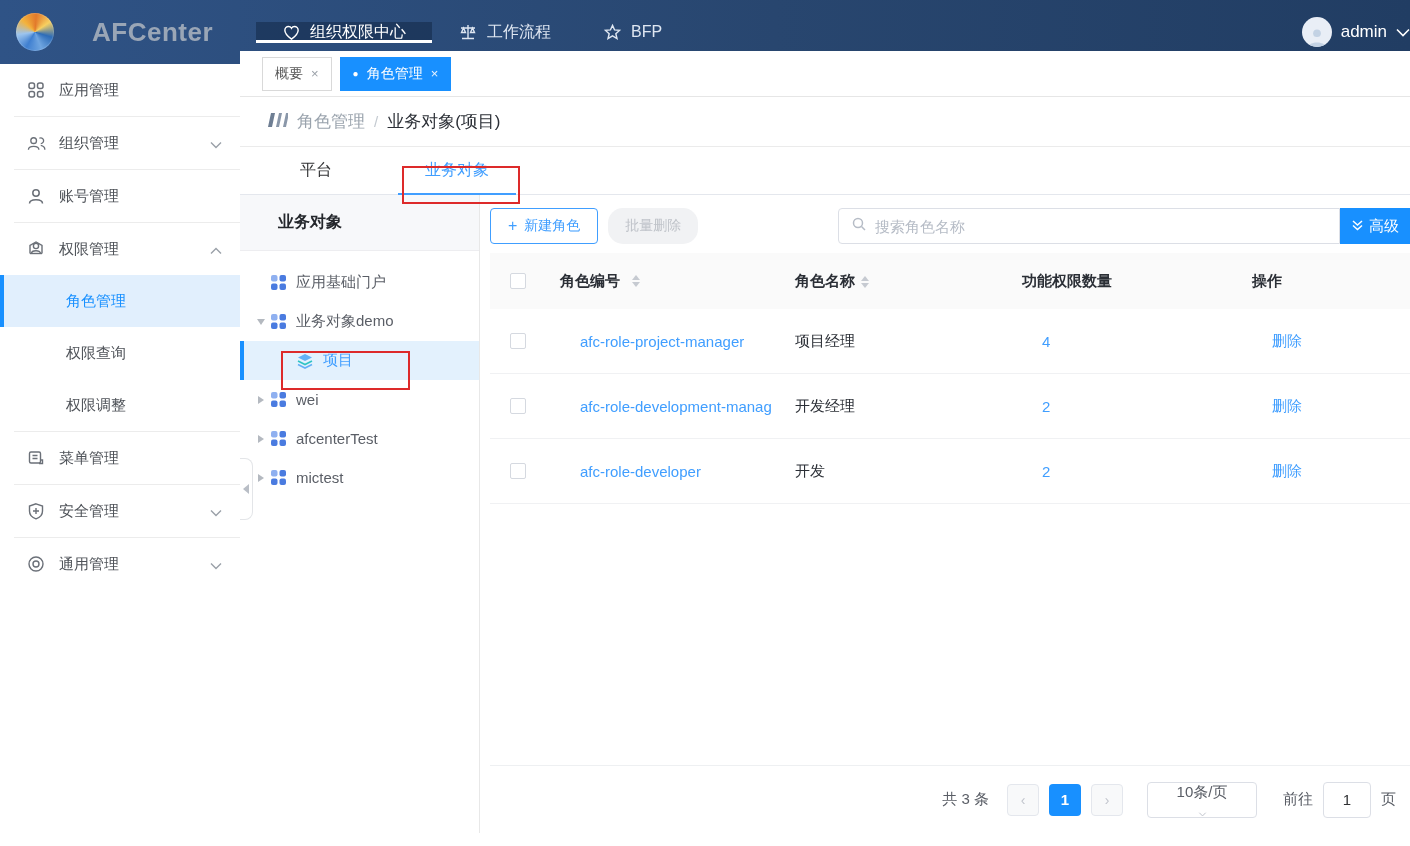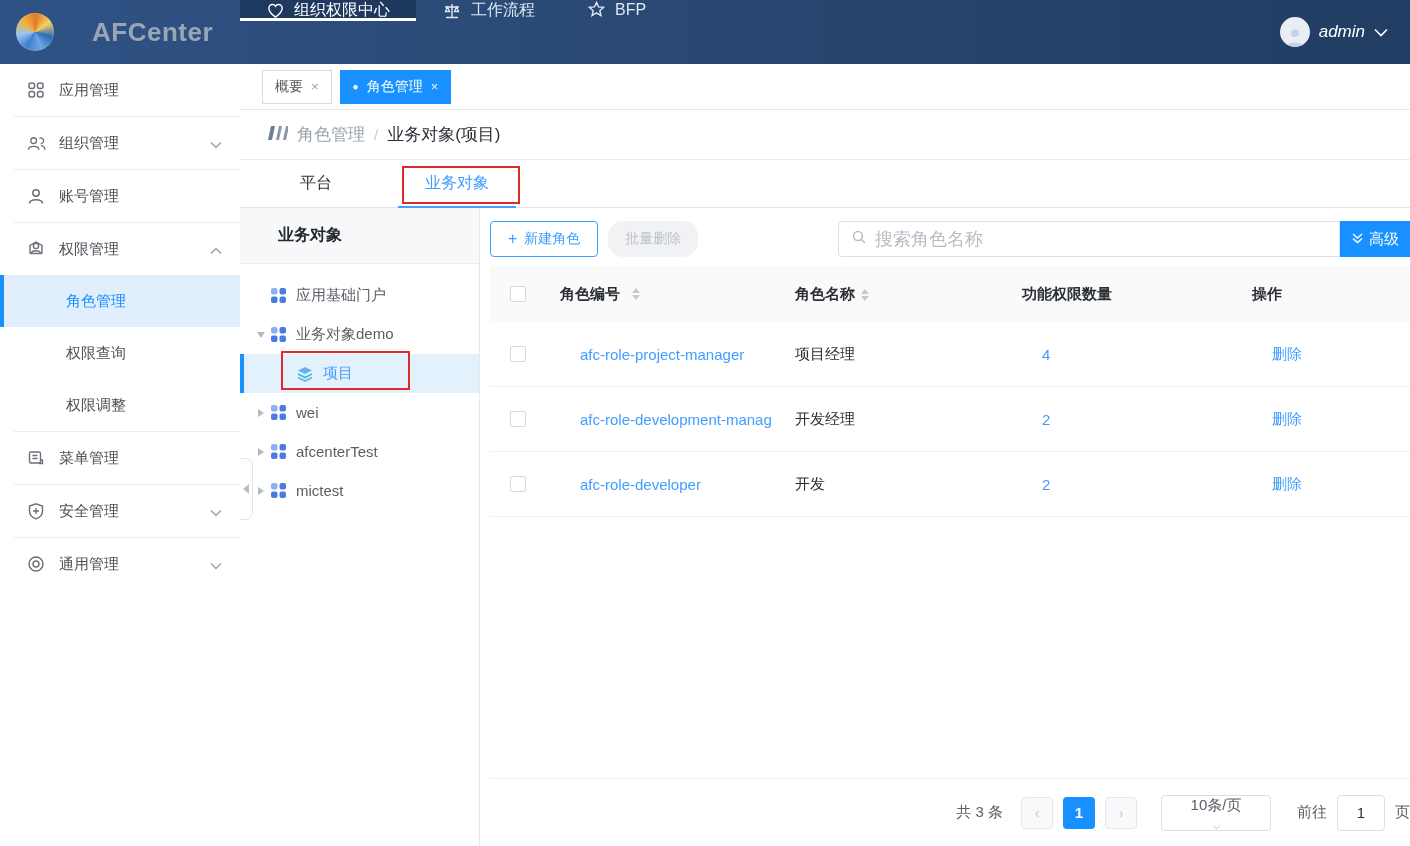--- a/index.html
+++ b/index.html
@@ -8,44 +8,44 @@
 
   
   .header { position:absolute; left:0; top:0; width:1410px; height:64px;
     background:linear-gradient(90deg,#2f5386 0%,#28466f 55%,#213d63 100%);
     display:flex; align-items:stretch; }
   .logo-area { width:240px; display:flex; align-items:center; padding-left:16px; gap:10px; }
   .logo-circle { width:38px; height:38px; border-radius:50%;
     background:conic-gradient(from 210deg,#3f7fd0,#9cc4ee,#f3b33c,#e2792b,#f7d060,#2d6cb8,#6fa5e0,#3f7fd0);
     box-shadow:0 0 0 1px rgba(255,255,255,.15) inset; }
   .logo-text { font-size:26px; font-weight:bold; color:#9aa6b6; letter-spacing:.5px;margin-left:28px; }
-  .top-nav { display:flex; align-items:flex-start; }
+  .top-nav { display:flex; align-items:center;margin-left:16px; }
   .top-nav-item { display:flex; align-items:center; gap:9px; padding:0 26px; color:#dfe7f2; font-size:16px; cursor:pointer; position:relative; }
   .top-nav-item.active { background:rgba(8,24,48,.38); color:#fff; }
   .top-nav-item.active::after { content:""; position:absolute; left:0; right:0; bottom:0; height:3px; background:#fff; }
   .top-nav-item svg { display:block; }
-  .header-right { margin-left:auto; display:flex; align-items:center; gap:9px; padding-right:22px; color:#fff;font-style:italic; }
+  .header-right { margin-left:auto; display:flex; align-items:center; gap:9px; color:#fff; }
   .avatar { width:30px; height:30px; border-radius:50%; background:#e9eef6; display:flex; align-items:flex-end; justify-content:center; overflow:hidden; }
   .admin-name { font-size:17px; color:#fff; }
 
   
   .sidebar { position:absolute; left:0; top:64px; width:240px; height:782px; background:#fff; }
   .side-item { height:52px; display:flex; align-items:center; padding:0 18px 0 27px; font-size:15px; color:#4e5258; cursor:pointer; position:relative; }
   .side-item .s-icon { width:20px; margin-right:12px; display:flex; color:#6b7078; }
   .side-item .chev { margin-left:auto; color:#9aa0a8; }
   .side-divider { height:1px; background:#ececec; margin-left:14px; }
   .side-sub { height:52px; display:flex; align-items:center; padding-left:66px; font-size:15px; color:#4e5258; cursor:pointer; position:relative; }
   .side-sub.active { background:#e1effd; color:#1890ff; }
   .side-sub.active::before { content:""; position:absolute; left:0; top:0; bottom:0; width:4px; background:#1890ff; }
   .collapse-handle { position:absolute; left:240px; top:458px; width:13px; height:62px; background:#fff;
     border:1px solid #e3e5e8; border-left:none; border-radius:0 8px 8px 0; display:flex; align-items:center; justify-content:center; cursor:pointer; z-index:5; }
   .tri-left { width:0; height:0; border-top:5px solid transparent; border-bottom:5px solid transparent; border-right:6px solid #b9bec6; }
 
   
-  .main { position:absolute; left:240px; top:64px; width:1170px; height:782px; display:flex; flex-direction:column; }
+  .main { position:absolute; left:240px; top:51px; width:1170px; height:782px; display:flex; flex-direction:column; }
   .tabbar { height:46px; border-bottom:1px solid #e6e6e6; display:flex; align-items:center; padding-left:22px; gap:8px; background:#fff; }
   .page-tab { height:34px; display:flex; align-items:center; gap:8px; padding:0 12px; border:1px solid #d9d9d9; background:#fff; font-size:14px; color:#595959; cursor:pointer; }
   .page-tab .x { color:#9aa0a8; font-size:13px; }
   .page-tab.active { background:#1890ff; border-color:#1890ff; color:#fff; }
   .page-tab.active .x { color:#eaf4ff; }
   .page-tab .dot { font-size:10px; }
 
   .breadcrumb-row { height:50px; border-bottom:1px solid #ebebeb; display:flex; align-items:center; padding-left:26px; gap:9px; background:#fff; }
   .bc-parent { font-size:17px; color:#9aa3ad; cursor:pointer; }
   .bc-sep { font-size:15px; color:#c3c9d0; }
@@ -72,21 +72,21 @@
   .tri-down { width:0; height:0; border-left:4px solid transparent; border-right:4px solid transparent; border-top:6px solid #b4b9c0; }
 
   
   .content { flex:1; display:flex; flex-direction:column; min-width:0; padding-left:10px; }
   .toolbar { height:58px; display:flex; align-items:center; padding-top:4px; }
   .btn-new { height:36px; padding:0 17px; border:1px solid #409eff; border-radius:4px; background:#fff; color:#409eff; font-size:14px; display:flex; align-items:center; gap:7px; cursor:pointer; }
   .btn-new .plus { font-size:16px; }
   .btn-batch { height:36px; padding:0 17px; margin-left:10px; border:none; border-radius:15px; background:#f1f2f4; color:#bfc3c9; font-size:14px; display:flex; align-items:center; cursor:not-allowed; }
   .search-group { margin-left:auto; display:flex; height:36px; }
   .search-box { width:502px; height:36px; border:1px solid #dcdfe6; border-radius:4px 0 0 4px; display:flex; align-items:center; padding:0 12px; gap:8px; background:#fff; }
-  .search-box input { border:none; outline:none; flex:1; font-size:18px; color:#c2410c; font-family:inherit; background:transparent; }
+  .search-box input { border:none; outline:none; flex:1; font-size:15px; color:#c2410c; font-family:inherit; background:transparent; }
   .search-box input::placeholder { color:#b6bcc6; }
   .btn-adv { width:70px; height:36px; background:#1890ff; color:#fff; border:none; font-size:15px; display:flex; align-items:center; justify-content:center; gap:5px; cursor:pointer; }
 
   
   .table { display:flex; flex-direction:column; }
   .t-head { height:56px; background:#fafafa; display:flex; align-items:center; font-size:15px; font-weight:bold; color:#2b2f36; }
   .t-row { height:65px; display:flex; align-items:center; border-bottom:1px solid #f0f1f3; font-size:15px; background:#fff; }
   .col-check { width:56px; display:flex; justify-content:center; }
   .col-code { width:235px; padding-left:14px; display:flex; align-items:center; gap:6px; }
   .col-name { width:227px; padding-left:14px; }
@@ -96,21 +96,21 @@
   .sort { display:inline-flex; flex-direction:column; gap:2px; margin-left:6px; }
   .sort .up { width:0; height:0; border-left:4px solid transparent; border-right:4px solid transparent; border-bottom:5px solid #c6cad1; }
   .sort .dn { width:0; height:0; border-left:4px solid transparent; border-right:4px solid transparent; border-top:5px solid #c6cad1; }
   .link { color:#409eff; cursor:pointer; text-decoration:none;margin-left:20px; }
   .code-link { display:inline-block; max-width:206px; overflow:hidden; white-space:nowrap; }
   .cell-text { color:#2b2f36; }
 
   .flex-space { flex:1; }
 
   
-  .pager-row { height:68px; border-top:1px solid #eef0f2; display:flex; align-items:center; justify-content:flex-end; gap:10px; font-size:15px; color:#5a5e66; }
+  .pager-row { height:68px; border-top:1px solid #eef0f2; display:flex; align-items:center; justify-content:flex-end; gap:10px; padding-right:14px; font-size:15px; color:#5a5e66; }
   .pg-total { margin-right:8px; }
   .pg-btn { width:32px; height:32px; border:1px solid #e4e7ed; border-radius:4px; background:#f8f9fa; display:flex; align-items:center; justify-content:center; cursor:pointer; }
   .pg-btn .ch { color:#c0c4cc; font-size:14px; }
   .pg-page { width:32px; height:32px; border-radius:4px; background:#1890ff; color:#fff; font-weight:bold; display:flex; align-items:center; justify-content:center; cursor:pointer; }
   .pg-select { width:110px; height:36px; border:1px solid #dcdfe6; border-radius:4px; background:#fff; display:flex; align-items:center; justify-content:center; gap:10px; color:#5a5e66; cursor:pointer; margin-left:14px;flex-direction:column; }
   .pg-goto { margin-left:16px; }
   .pg-input { width:48px; height:36px; border:1px solid #dcdfe6; border-radius:4px; text-align:center; font-size:15px; color:#303133; outline:none; font-family:inherit; }
 
   
   .anno { position:absolute; border:2px solid #dd2a2a; pointer-events:none; z-index:20; }

